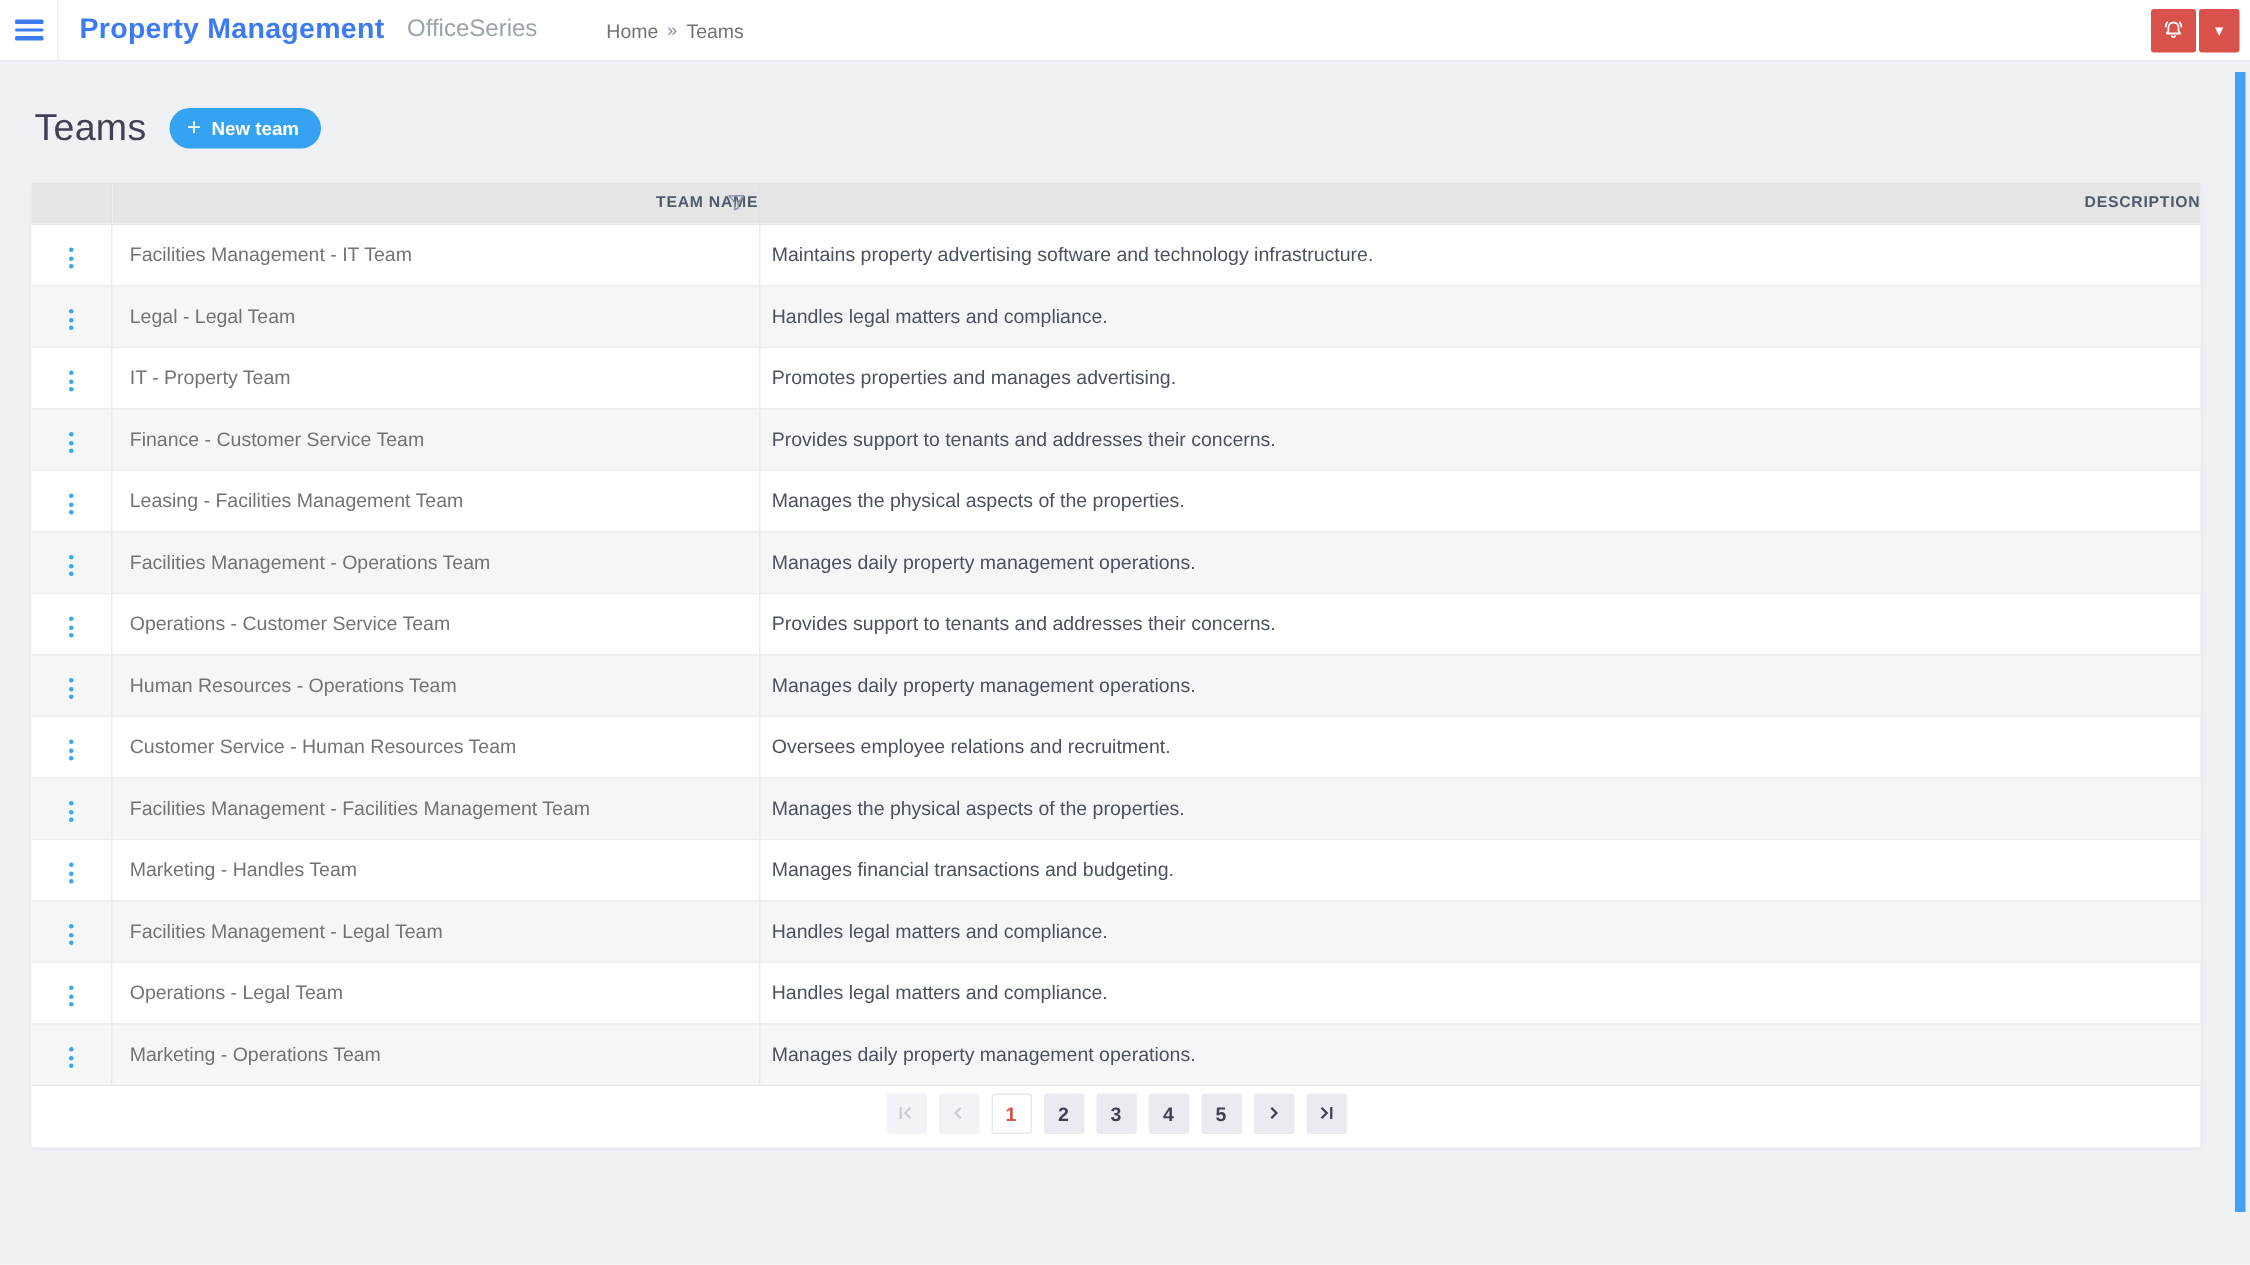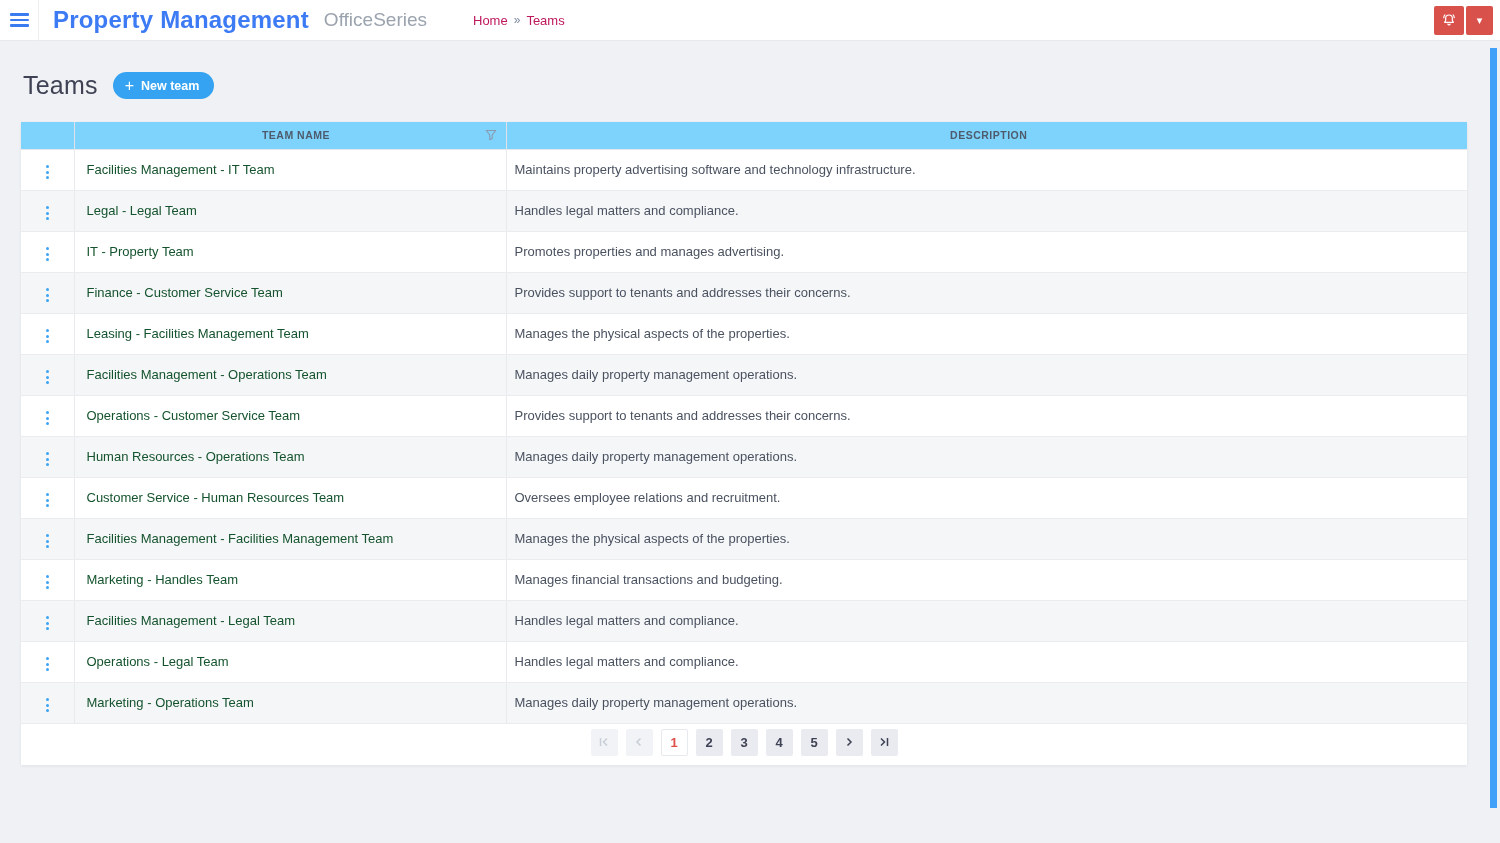--- a/index.html
+++ b/index.html
@@ -5,51 +5,51 @@
   * { margin:0; padding:0; box-sizing:border-box; }
   html,body { background:#eff1f4; font-family:"Liberation Sans", sans-serif; }
   .screen { position:relative; width:1500px; height:843px; background:#eff1f4; overflow:hidden; }
 
   
   .topbar { display:flex; align-items:center; height:41px; background:#ffffff; border-bottom:1px solid #e7e9ec; }
   .menu-btn { width:38px; height:41px; display:flex; align-items:center; justify-content:center; cursor:pointer; background:none; border:none; }
   .hamburger { display:flex; flex-direction:column; gap:3px; }
   .hamburger i { display:block; width:19px; height:2.4px; background:#3a7cf0; border-radius:1px; }
   .topbar-divider { width:1px; height:41px; background:#eeeef0; }
-  .app-title { margin-left:14px; font-size:24px; font-weight:700; color:#3d7bf4; letter-spacing:0.2px; }
-  .app-subtitle { margin-left:15px; font-size:19px; color:#9aa3ae; }
+  .app-title { margin-left:14px; font-size:19px; font-weight:700; color:#3d7bf4; letter-spacing:0.2px; }
+  .app-subtitle { margin-left:15px; font-size:16px; color:#9aa3ae; }
   .breadcrumb { margin-left:46px; display:flex; align-items:center; gap:6px; font-size:13px; }
-  .breadcrumb a { color:#be185d; text-decoration:none; cursor:pointer; }
+  .breadcrumb a { color:#737373; text-decoration:none; cursor:pointer; }
   .breadcrumb .sep { color:#7e8aa0; font-size:12px; }
   .topbar-spacer { flex:1; }
   .alert-btn { width:30px; height:29px; background:#d9514b; border:none; border-radius:2px; display:flex; align-items:center; justify-content:center; cursor:pointer; }
   .caret-btn { width:27px; height:29px; background:#d9514b; border:none; border-radius:2px; margin-left:2px; margin-right:7px; display:flex; align-items:center; justify-content:center; cursor:pointer; color:#fff; font-size:11px; }
 
   
   .content { padding:30px 33px 0 21px; }
   .heading-row { display:flex; align-items:center; gap:15px; margin-bottom:22px; padding-left:2px; }
   .page-title { font-size:25px; font-weight:500; color:#3f4254; letter-spacing:0.2px; }
   .new-team-btn { height:27px; padding:0 15px 0 12px; border:none; border-radius:14px; background:#35a3f1; color:#ffffff; font-family:inherit; font-size:12.5px; font-weight:700; display:inline-flex; align-items:center; gap:7px; cursor:pointer; }
   .new-team-btn .plus { font-size:16px; font-weight:400; line-height:1; }
 
   
   .card { width:1446px; background:#ffffff; box-shadow:0 1px 3px rgba(35,45,65,0.07); }
   table { width:100%; border-collapse:collapse; table-layout:fixed; }
   col.c-act { width:53px; } col.c-name { width:432px; }
-  thead th { background:#7dd3fc; height:27px; font-size:10.5px; font-weight:700; color:#4e5b6c; letter-spacing:0.5px; text-align:center; padding:0 0 0 12px; border-bottom:1px solid #e3e6eb; }
+  thead th { background:#e5e5e5; height:27px; font-size:10.5px; font-weight:700; color:#4e5b6c; letter-spacing:0.5px; text-align:right; padding:0 0 0 12px; border-bottom:1px solid #e3e6eb; }
   th.h-act { border-right:1px solid #dfe3e9; }
   th.h-name { border-right:1px solid #dfe3e9; position:relative; cursor:pointer; }
   th.h-desc { padding-left:4px; }
   .filter-icon { position:absolute; right:9px; top:50%; transform:translateY(-50%); cursor:pointer; display:flex; }
   tbody td { height:41px; border-bottom:1px solid #eaecef; font-size:13px; }
   tbody tr:nth-child(even) { background:#f5f6f8; }
   td.b-act { text-align:center; border-right:1px solid #e8ebee; }
   td.b-name { border-right:1px solid #e8ebee; padding-left:12px; }
   td.b-desc { color:#4a5260; padding-left:8px; }
-  .team-link { color:#14532d; text-decoration:none; cursor:pointer; }
+  .team-link { color:#737373; text-decoration:none; cursor:pointer; }
   .kebab { display:inline-flex; flex-direction:column; gap:2.5px; padding:4px; cursor:pointer; }
   .kebab i { width:3px; height:3px; border-radius:50%; background:#3da3f3; }
 
   
   .pagination { display:flex; justify-content:center; align-items:center; gap:8px; padding:5px 0 9px; }
   .pg-btn { min-width:27px; height:27px; border:none; border-radius:2px; background:#e9ebf0; color:#3f4254; font-family:inherit; font-size:13px; font-weight:700; display:flex; align-items:center; justify-content:center; cursor:pointer; }
   .pg-btn.disabled { background:#f1f3f6; color:#c8ced6; }
   .pg-btn.active { background:#ffffff; color:#de4f47; border:1px solid #e6e9ee; }
 
   

